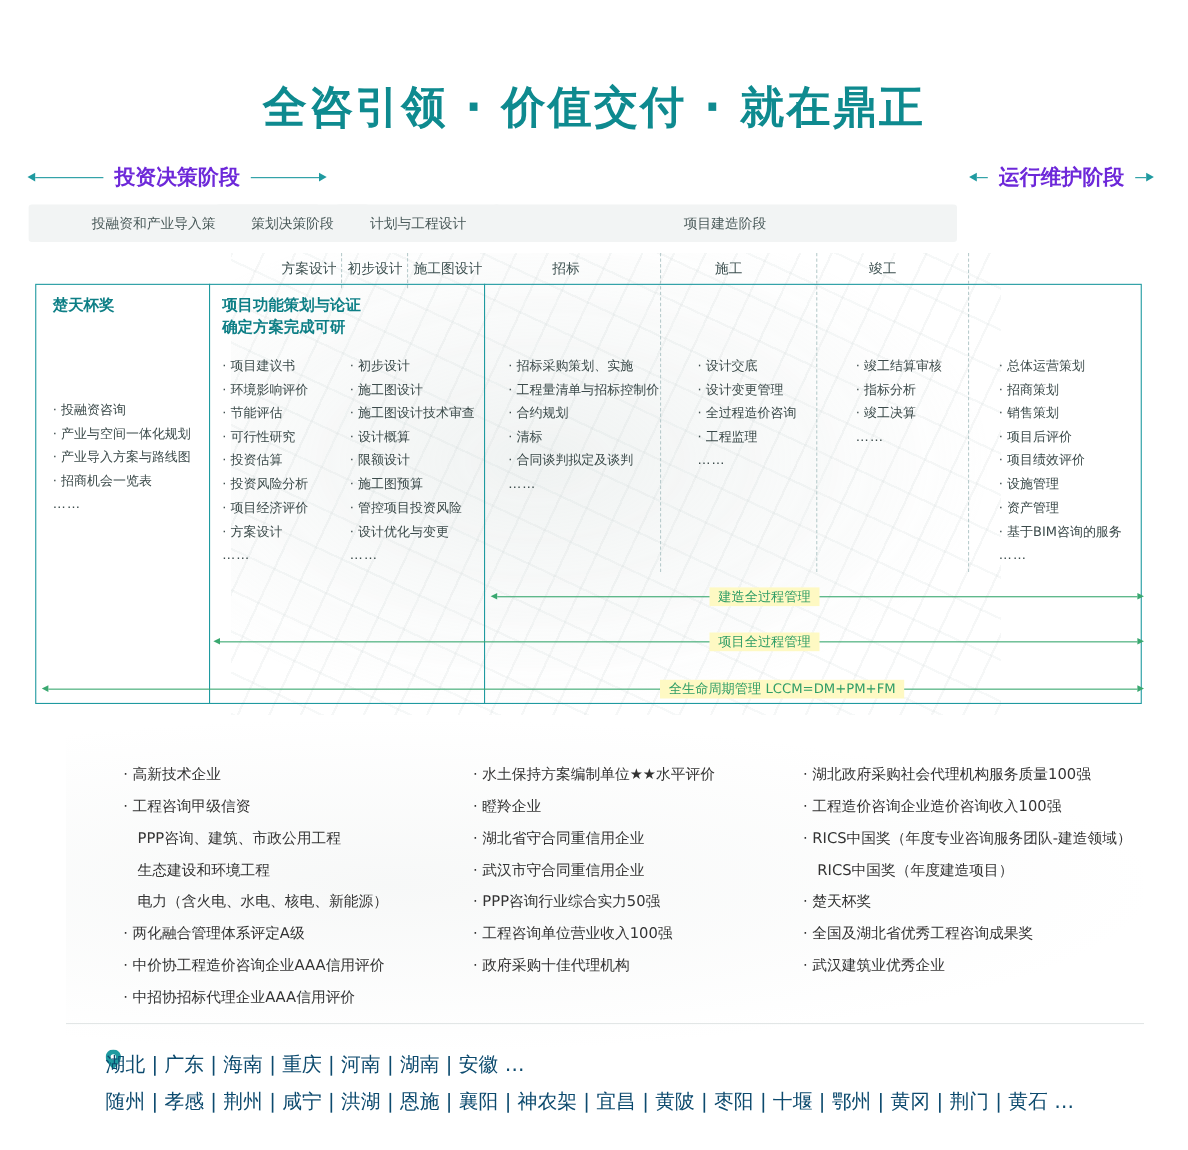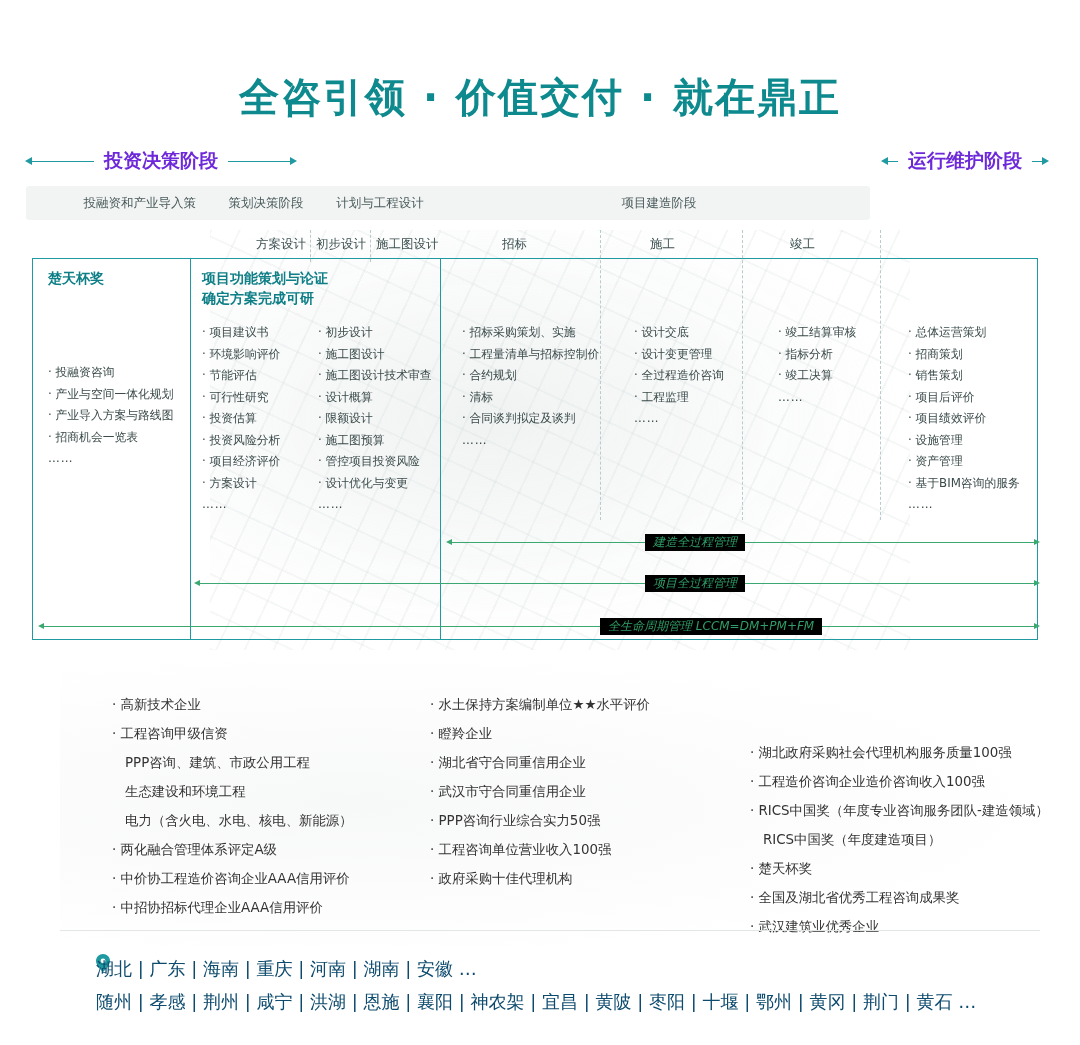--- a/index.html
+++ b/index.html
@@ -79,21 +79,21 @@
   .bullets div{white-space:nowrap;}
   .bullets .dots{letter-spacing:1px;}
 
   
   .span-bar{position:absolute;height:1px;background:#3aa870;}
   .span-cap-l,.span-cap-r{
     position:absolute;width:0;height:0;border-top:3.5px solid transparent;border-bottom:3.5px solid transparent;
   }
   .span-cap-l{border-right:6px solid #3aa870;}
   .span-cap-r{border-left:6px solid #3aa870;}
-  .span-label{position:absolute;font-size:12px;color:#2f9d66;background:#000000;padding:0 8px;white-space:nowrap;font-style:italic;}
+  .span-label{position:absolute;font-size:12px;color:#2f9d66;background:#fef9c3;padding:0 8px;white-space:nowrap;}
   .cred-col{position:absolute;font-size:13.4px;color:#333;line-height:29px;}
   .cred-col div{white-space:nowrap;}
   .sub{padding-left:13px;}
 
   
   .logo{position:absolute;left:52px;top:690px;width:44px;height:220px;}
   .logo .mark{width:40px;height:40px;}
   .logo .cn{
     position:absolute;left:16px;top:46px;width:16px;
     font-size:12.5px;font-weight:bold;color:#3a4a4a;line-height:15px;letter-spacing:0px;
@@ -272,21 +272,21 @@
   <div class="cred-col" style="left:430px;top:690px;">
     <div>· 水土保持方案编制单位★★水平评价</div>
     <div>· 瞪羚企业</div>
     <div>· 湖北省守合同重信用企业</div>
     <div>· 武汉市守合同重信用企业</div>
     <div>· PPP咨询行业综合实力50强</div>
     <div>· 工程咨询单位营业收入100强</div>
     <div>· 政府采购十佳代理机构</div>
   </div>
 
-  <div class="cred-col" style="left:750px;top:690px;margin-top:48px;">
+  <div class="cred-col" style="left:730px;top:690px;">
     <div>· 湖北政府采购社会代理机构服务质量100强</div>
     <div>· 工程造价咨询企业造价咨询收入100强</div>
     <div>· RICS中国奖（年度专业咨询服务团队-建造领域）</div>
     <div class="sub">RICS中国奖（年度建造项目）</div>
     <div>· 楚天杯奖</div>
     <div>· 全国及湖北省优秀工程咨询成果奖</div>
     <div>· 武汉建筑业优秀企业</div>
   </div>
 
   <div class="divider"></div>

